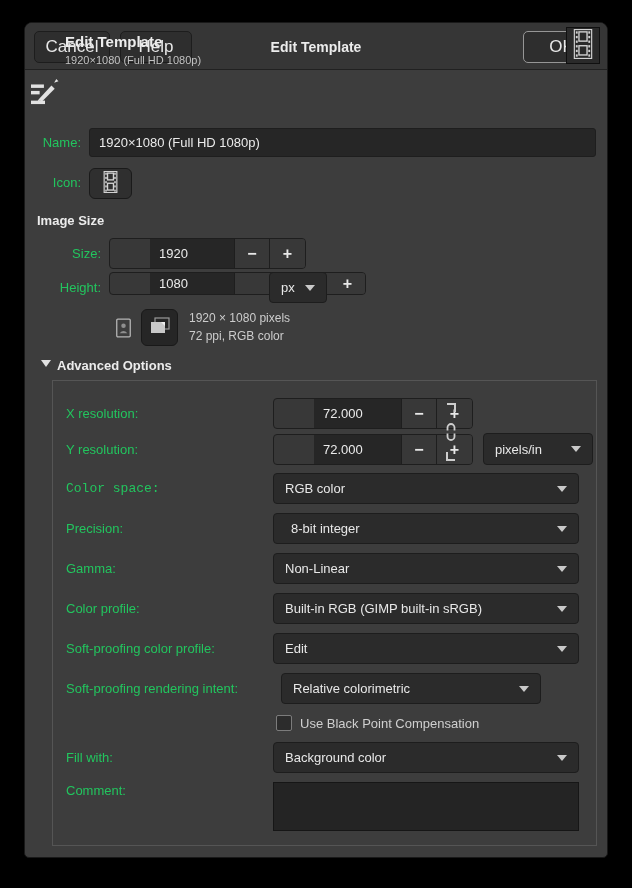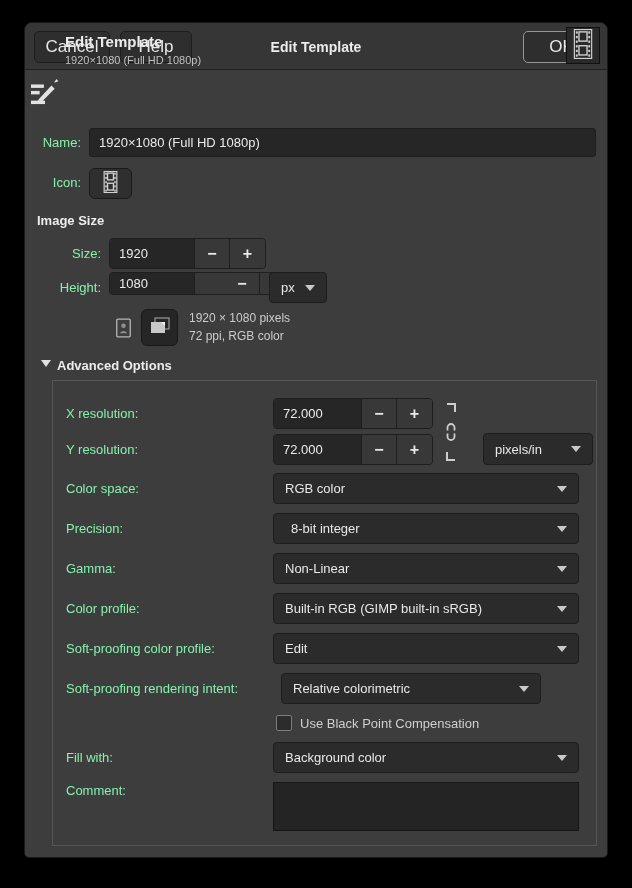--- a/index.html
+++ b/index.html
@@ -28,35 +28,35 @@
   }
   
   .hdr-title { position:absolute; left:40px; top:10px; color:#ececec; font-size:15px; font-weight:bold; }
   .hdr-sub   { position:absolute; left:40px; top:31px; color:#c2c2c2; font-size:11px; }
   .film-box  {
     position:absolute; right:7px; top:4px; width:34px; height:37px;
     background:#2a2a2a; border:1px solid #101010;
     display:flex; align-items:center; justify-content:center;
   }
   
-  .lbl { position:absolute; color:#86efac; font-size:13px; }
+  .lbl { position:absolute; color:#22c55e; font-size:13px; }
   .lbl.r { text-align:right; }
   .section-title { position:absolute; color:#ececec; font-size:13px; font-weight:bold; }
   .text-entry {
     position:absolute; background:#262626; border:1px solid #1e1e1e; border-radius:3px;
     color:#ebebeb; font-size:13px; padding:0 9px; font-family:"Liberation Sans", sans-serif;
     outline:none;
   }
   .icon-btn {
     position:absolute; background:#2f2f2f; border:1px solid #1a1a1a; border-radius:6px;
     display:flex; align-items:center; justify-content:center;
   }
   .spin-group {
     position:absolute; display:flex; background:#383838;
-    border:1px solid #1e1e1e; border-radius:4px; overflow:hidden;
+    border:1px solid #1e1e1e; border-radius:4px; overflow:hidden;padding-left:40px;
   }
   .spin-entry {
     background:#262626; border:none; border-right:1px solid #1e1e1e;
     color:#ebebeb; font-size:13px; padding:0 9px; outline:none;
     font-family:"Liberation Sans", sans-serif;
   }
   .spin-btn {
     width:35px; display:flex; align-items:center; justify-content:center;
     color:#e8e8e8; font-size:16px; font-weight:bold; background:#383838;
   }
@@ -240,21 +240,21 @@
       <rect x="9" y="27.5" width="4" height="3" fill="#3d3d3d"></rect>
       <path d="M12 57 H4 V49" fill="none" stroke="#cdcdcd" stroke-width="2"></path>
     </svg>
   </div>
 
   <div class="dropdown" style="left:458px;top:410px;width:110px;height:32px;">
     <span class="dd-text">pixels/in</span>
     <span class="arrow-down"></span>
   </div>
 
-  <div class="lbl" style="left:41px;top:450px;line-height:31px;">Color space:</div>
+  <div class="lbl" style="left:41px;top:450px;line-height:31px;font-family:Liberation Mono, monospace;">Color space:</div>
   <div class="dropdown" style="left:248px;top:450px;width:306px;height:31px;">
     <span class="dd-text">RGB color</span>
     <span class="arrow-down"></span>
   </div>
 
   <div class="lbl" style="left:41px;top:490px;line-height:31px;">Precision:</div>
   <div class="dropdown" style="left:248px;top:490px;width:306px;height:31px;padding-left:17px;">
     <span class="dd-text">8-bit integer</span>
     <span class="arrow-down"></span>
   </div>

